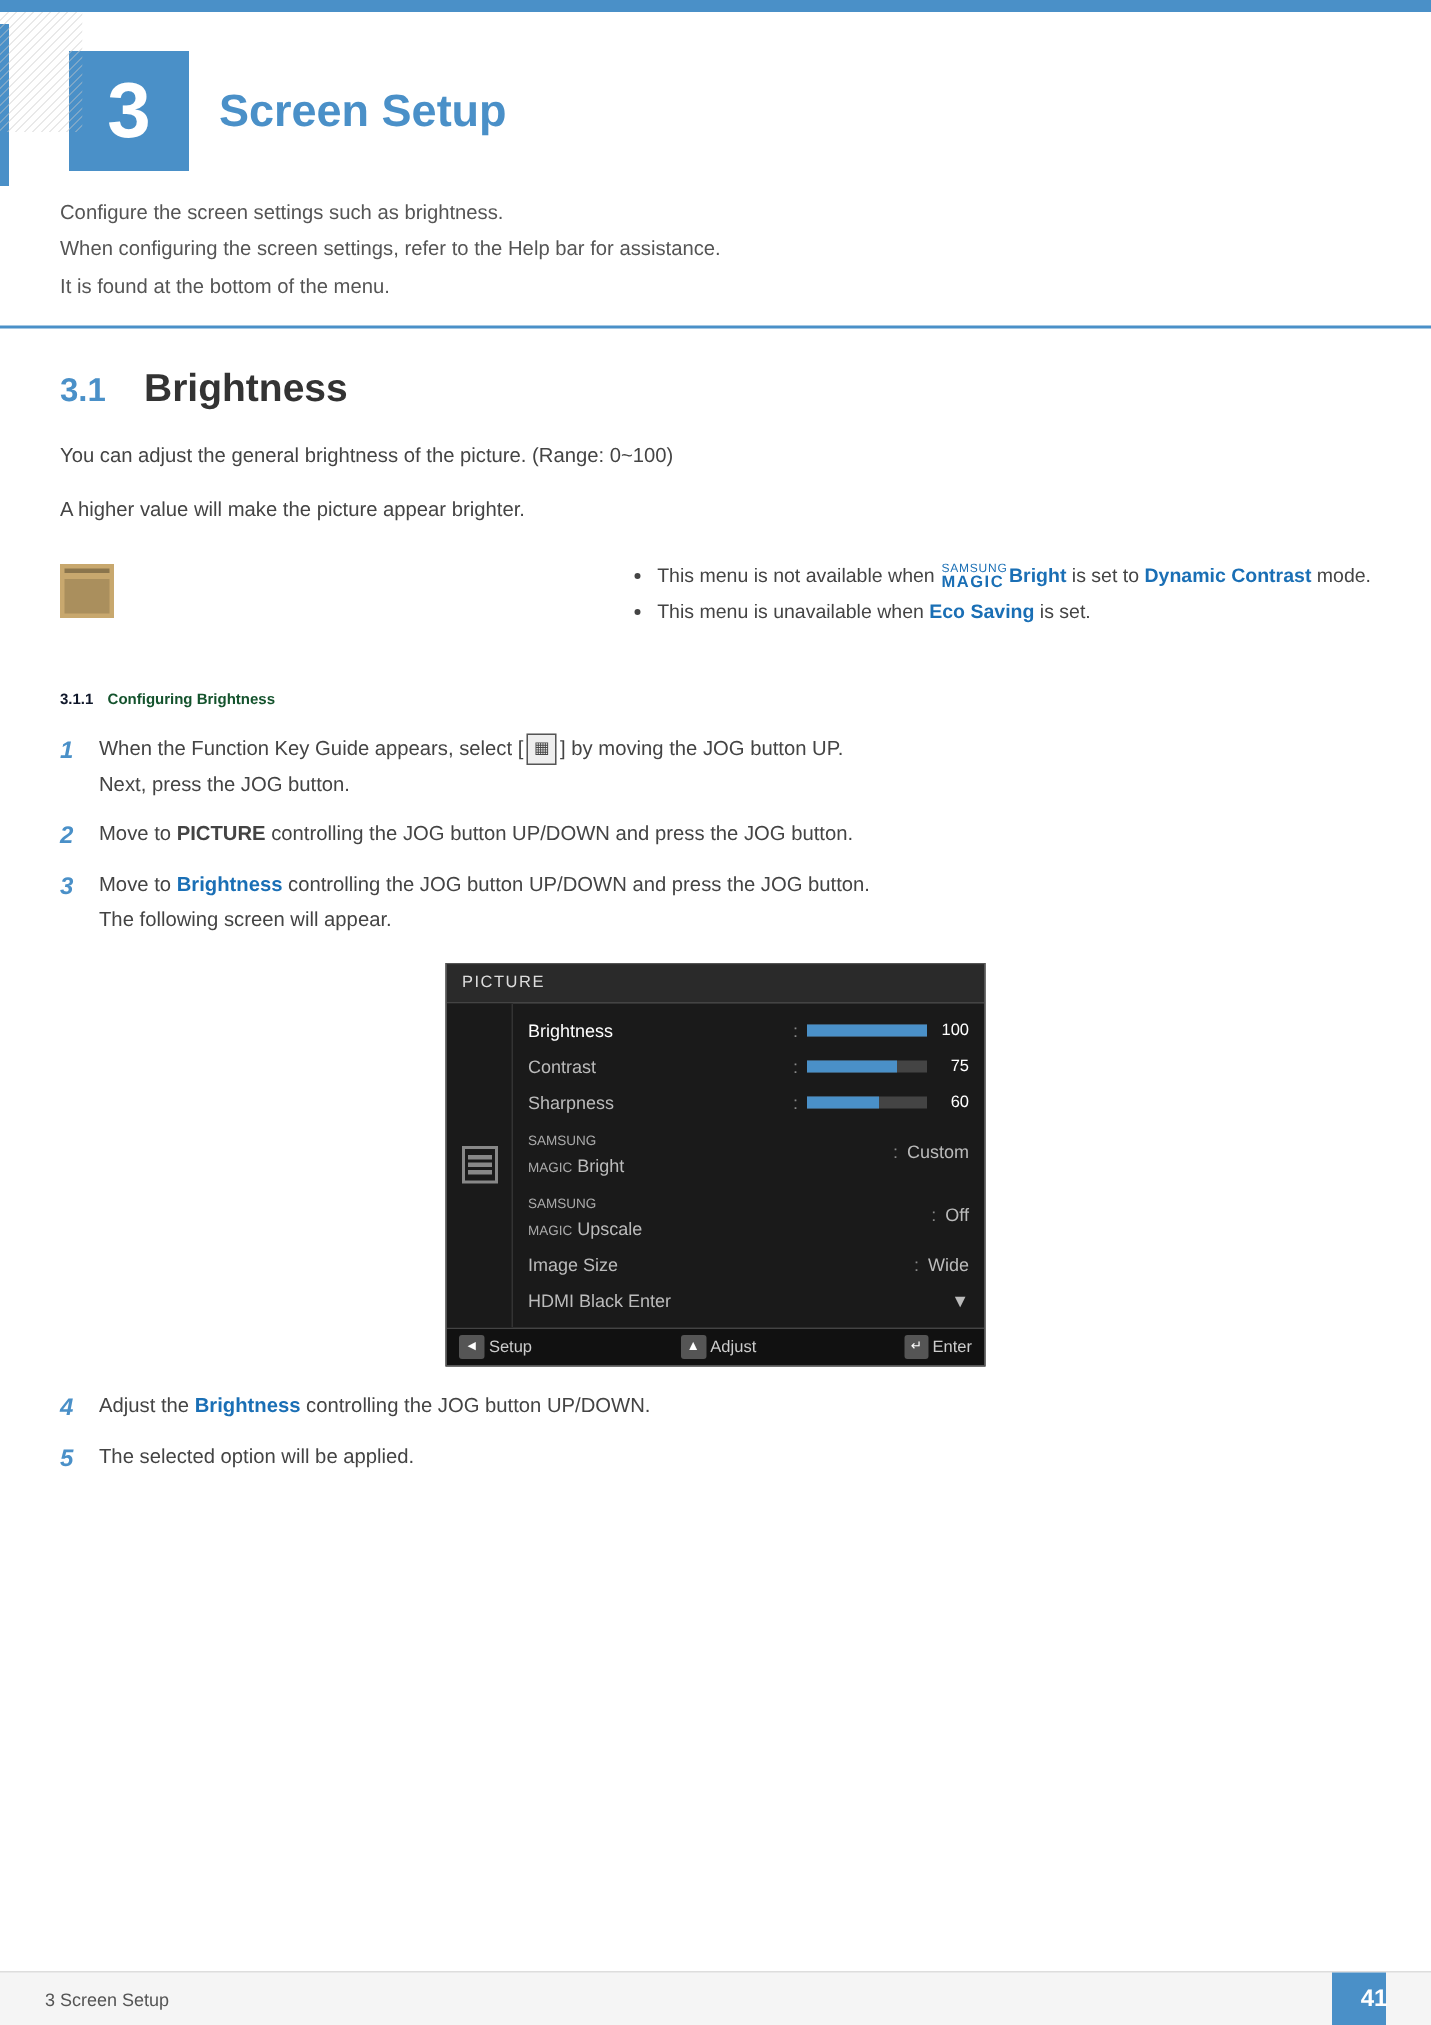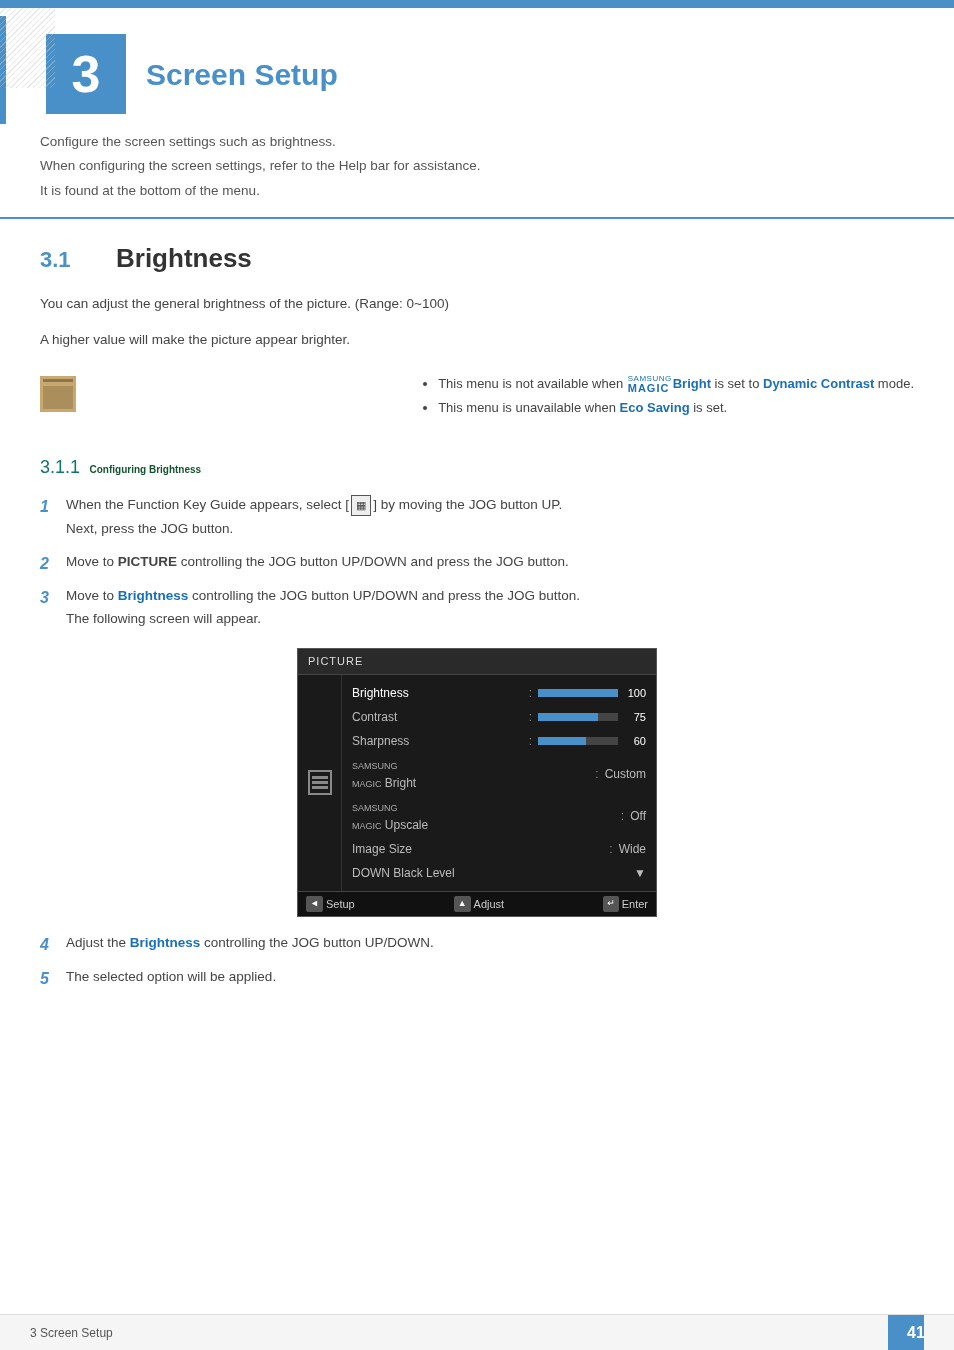--- a/index.html
+++ b/index.html
@@ -64,21 +64,20 @@
       margin-bottom: 4px;
     }
 
     
     .section-heading {
       display: flex;
       align-items: baseline;
       padding: 20px 40px 0 40px;
       border-top: 2px solid #4a90c8;
       margin-top: 16px;
-      gap: 20px;
     }
 
     .section-number {
       font-size: 22px;
       font-weight: bold;
       color: #4a90c8;
       margin-right: 16px;
       min-width: 40px;
     }
 
@@ -155,23 +154,23 @@
       font-weight: bold;
     }
 
     
     .subsection-heading {
       margin-top: 22px;
       margin-bottom: 14px;
     }
 
     .subsection-number {
-      font-size: 18px;
-      font-weight: normal;
-      color: #0f766e;
+      font-size: 10px;
+      font-weight: bold;
+      color: #0f172a;
     }
 
     .subsection-title {
       font-size: 10px;
       font-weight: bold;
       color: #14532d;
     }
 
     
     .step {
@@ -573,21 +572,21 @@
               <span class="osd-value">Off</span>
             </div>
 
             <div class="osd-item">
               <span class="osd-label">Image Size</span>
               <span class="osd-colon">:</span>
               <span class="osd-value">Wide</span>
             </div>
 
             <div class="osd-item">
-              <span class="osd-label">DOWN Black Level</span>
+              <span class="osd-label">HDMI Black Enter</span>
               <span class="osd-colon"></span>
               <span class="osd-value">▼</span>
             </div>
           </div>
         </div>
         <div class="osd-bottom-bar">
           <div class="osd-bottom-btn">
             <span class="osd-btn-icon">◄</span>
             <span>Setup</span>
           </div>

